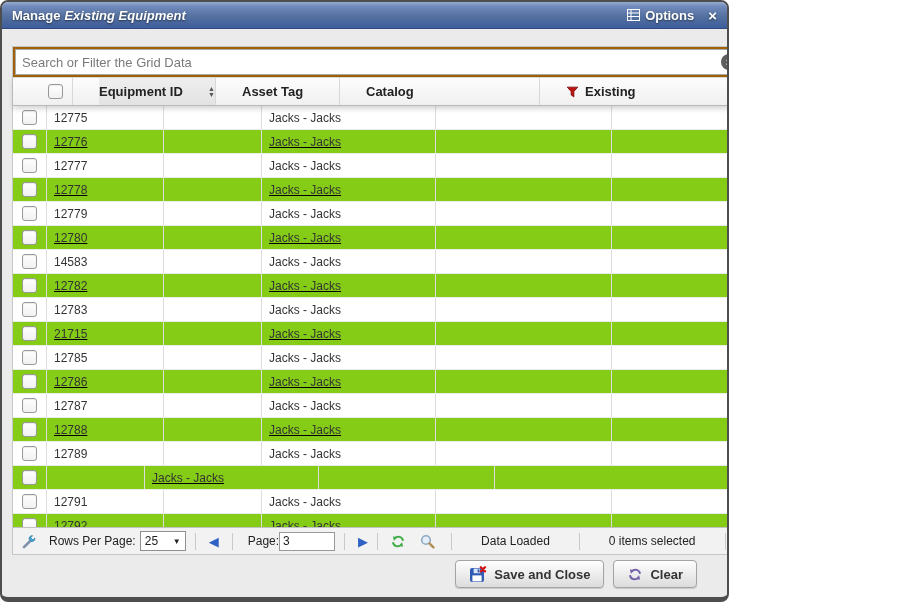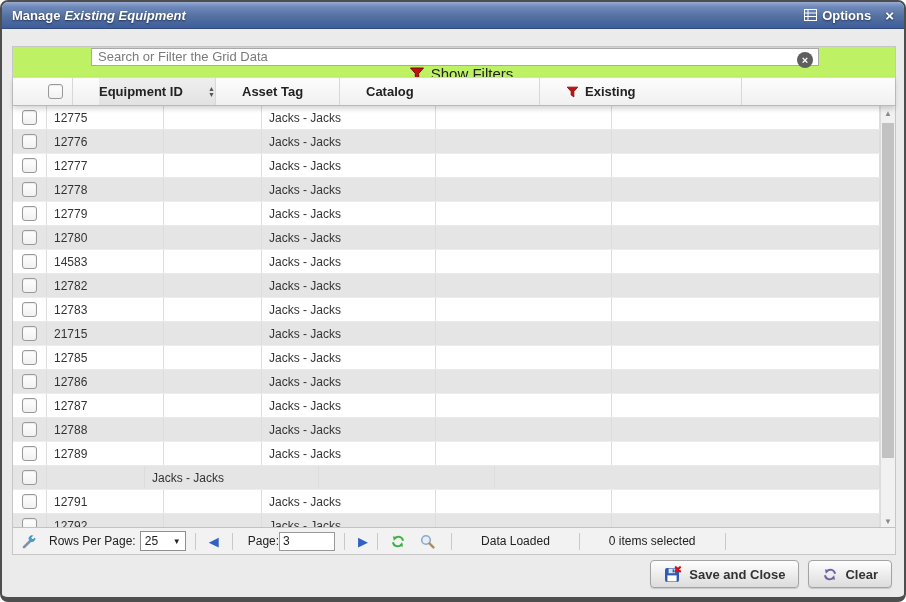--- a/index.html
+++ b/index.html
@@ -1,33 +1,33 @@
 <!DOCTYPE html>
 <html><head>
 <meta charset="utf-8">
 <style>
   html,body{margin:0;padding:0;background:#fff;font-family:"Liberation Sans","DejaVu Sans",sans-serif;}
   *{box-sizing:border-box;}
-  .dialog{position:relative;width:906px;height:602px;background:#ebebeb;border:2px solid #4e4e4e;
+  .dialog{position:relative;width:729px;height:602px;background:#ebebeb;border:2px solid #4e4e4e;
           border-bottom-width:5px;border-radius:8px;overflow:hidden;}
   
   .titlebar{position:absolute;left:0;top:0;right:0;height:27px;border-radius:5px 5px 0 0;
             background:linear-gradient(#96aacf 0%,#7089bc 18%,#54719f  55%,#3e5d9d 100%);
             border-bottom:1px solid #31497e;display:flex;align-items:center;padding:0 10px;}
   .titlebar .title{color:#fff;font-size:13px;font-weight:bold;text-shadow:0 1px 2px rgba(0,0,0,.55);}
   .title em{font-style:italic;margin-left:4px;}
   .titlebar .spacer{flex:1;}
   .tb-btn{display:flex;align-items:center;gap:5px;color:#fff;font-size:13px;font-weight:bold;
           text-shadow:0 1px 2px rgba(0,0,0,.5);cursor:pointer;margin-left:14px;}
   .close-x{font-size:15px;font-weight:bold;line-height:1;}
   
   .panel{position:absolute;left:10px;top:44px;width:884px;height:509px;background:#fff;
          border:1px solid #c6c6c6;}
   
-  .search-row{position:absolute;left:0;top:0;right:0;height:30px;display:flex;align-items:center;background:#bef264;flex-direction:column;}
+  .search-row{position:absolute;left:0;top:0;right:0;height:30px;display:flex;align-items:center;background:#a16207;}
   .search-wrap{position:relative;margin-left:2px;width:728px;height:26px;}
   .search-input{width:100%;height:100%;border:1px solid #a9a9a9;padding:0 26px 0 6px;font-size:13px;
                 font-family:inherit;color:#333;outline:none;}
   .search-input::placeholder{color:#7a7a7a;opacity:1;}
   .clear-btn{position:absolute;right:6px;top:5px;width:16px;height:16px;border-radius:50%;background:#5f5f5f;
              color:#fff;font-size:11px;font-weight:bold;line-height:16px;text-align:center;cursor:pointer;}
   .show-filters{display:flex;align-items:center;gap:6px;margin-left:14px;font-size:15px;color:#222;cursor:pointer;}
   
   .grid-head{position:absolute;left:0;top:30px;right:0;height:29px;display:flex;
              background:linear-gradient(#fdfdfd,#f0f0f0);border-top:1px solid #d9d9d9;
@@ -39,21 +39,21 @@
   
   .col-check{width:34px;justify-content:center;}
   .col-id{width:117px;}
   .col-asset{width:98px;}
   .col-catalog{width:174px;}
   .col-loc{width:176px;}
   .col-extra{flex:1;border-right:none;}
   
   .grid-body{position:absolute;left:0;top:59px;right:15px;height:423px;overflow:hidden;background:#fff;}
   .grid-row{display:flex;height:24px;background:#fff;border-bottom:1px solid #e9e9e9;justify-content:space-between;}
-  .grid-row.alt{background:#e5e5e5;border-bottom-color:#ededed;}
+  .grid-row.alt{background:#84cc16;border-bottom-color:#ededed;text-decoration:underline;}
   .cell{display:flex;align-items:center;font-size:12px;color:#333;padding:0 7px;
         border-right:1px solid #ddd;height:100%;overflow:hidden;white-space:nowrap;}
   .checkbox{width:15px;height:15px;border:1px solid #999;border-radius:3px;
             background:linear-gradient(#fff,#f1f1f1);box-shadow:inset 0 1px 1px rgba(0,0,0,.08);cursor:pointer;}
   
   .vscroll{position:absolute;top:59px;right:0;width:15px;height:423px;background:#f1f1f1;border-left:1px solid #dcdcdc;}
   .vs-arrow{position:absolute;left:0;width:14px;height:15px;color:#8a8a8a;font-size:8px;text-align:center;
             line-height:15px;cursor:pointer;}
   .vs-up{top:0;}
   .vs-down{bottom:0;}
@@ -64,21 +64,21 @@
   .pager .sep{width:1px;height:17px;background:#c9c9c9;margin:0 9px;}
   .pager-label{margin:0 4px 0 6px;}
   .rpp-select{display:flex;align-items:center;justify-content:space-between;width:46px;height:20px;
               border:1px solid #8f8f8f;background:#fff;padding:0 4px;font-size:12px;cursor:pointer;}
   .rpp-select .caret{font-size:8px;color:#222;}
   .nav-arrow{color:#2f62c4;font-size:13px;cursor:pointer;padding:0 4px;}
   .page-input{width:56px;height:19px;border:1px solid #999;font-size:12px;font-family:inherit;padding:0 3px;color:#222;}
   .icon-btn{margin:0 7px;cursor:pointer;display:flex;align-items:center;}
   .status-text{margin:0 20px;white-space:nowrap;}
   
-  .footer{position:absolute;right:12px;bottom:9px;display:flex;gap:9px;}
+  .footer{position:absolute;right:30px;bottom:9px;display:flex;gap:9px;}
   .btn{display:flex;align-items:center;gap:7px;height:28px;padding:0 13px;border:1px solid #a3a3a3;border-radius:4px;
        background:linear-gradient(#fefefe,#dcdcdc);font-size:13px;font-weight:bold;color:#333;cursor:pointer;
        box-shadow:0 1px 1px rgba(0,0,0,.15);}
   svg{display:block;}
 </style>
 </head>
 <body>
 
 <div class="dialog">
 

